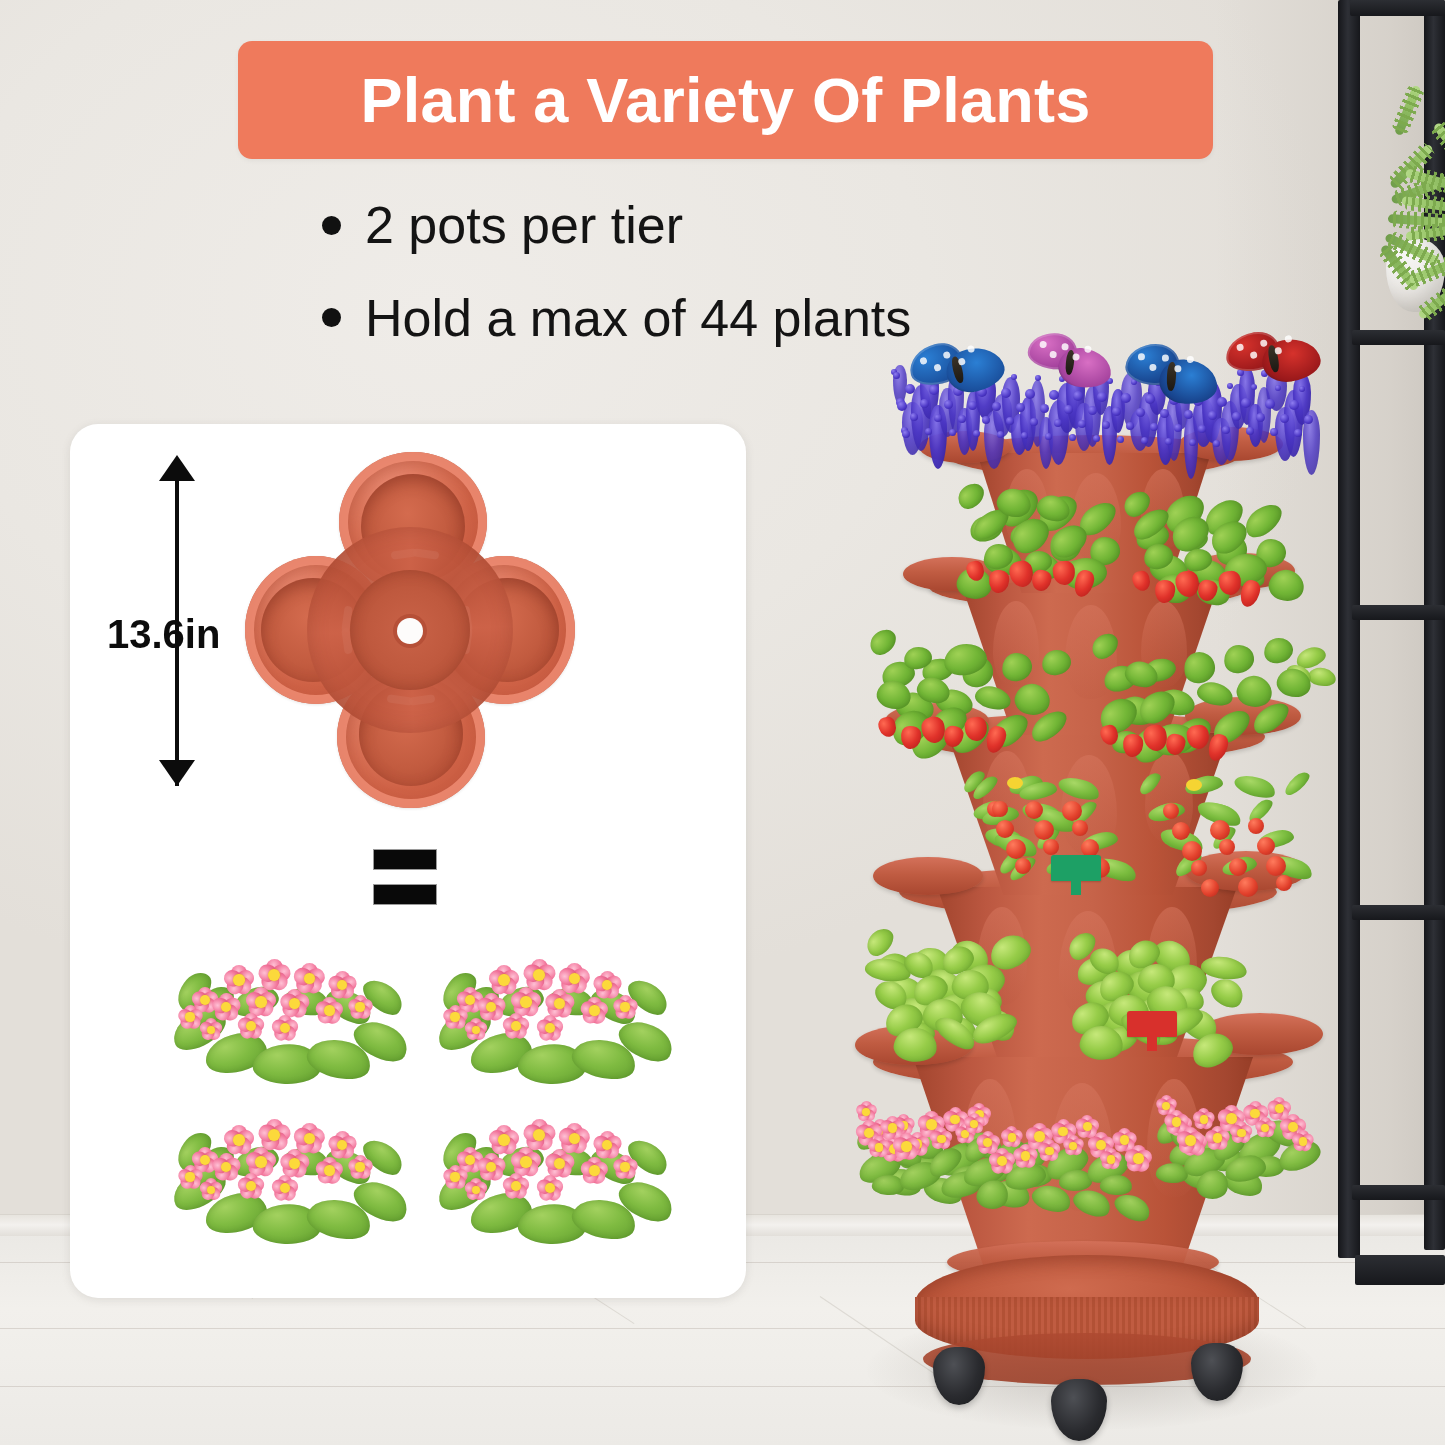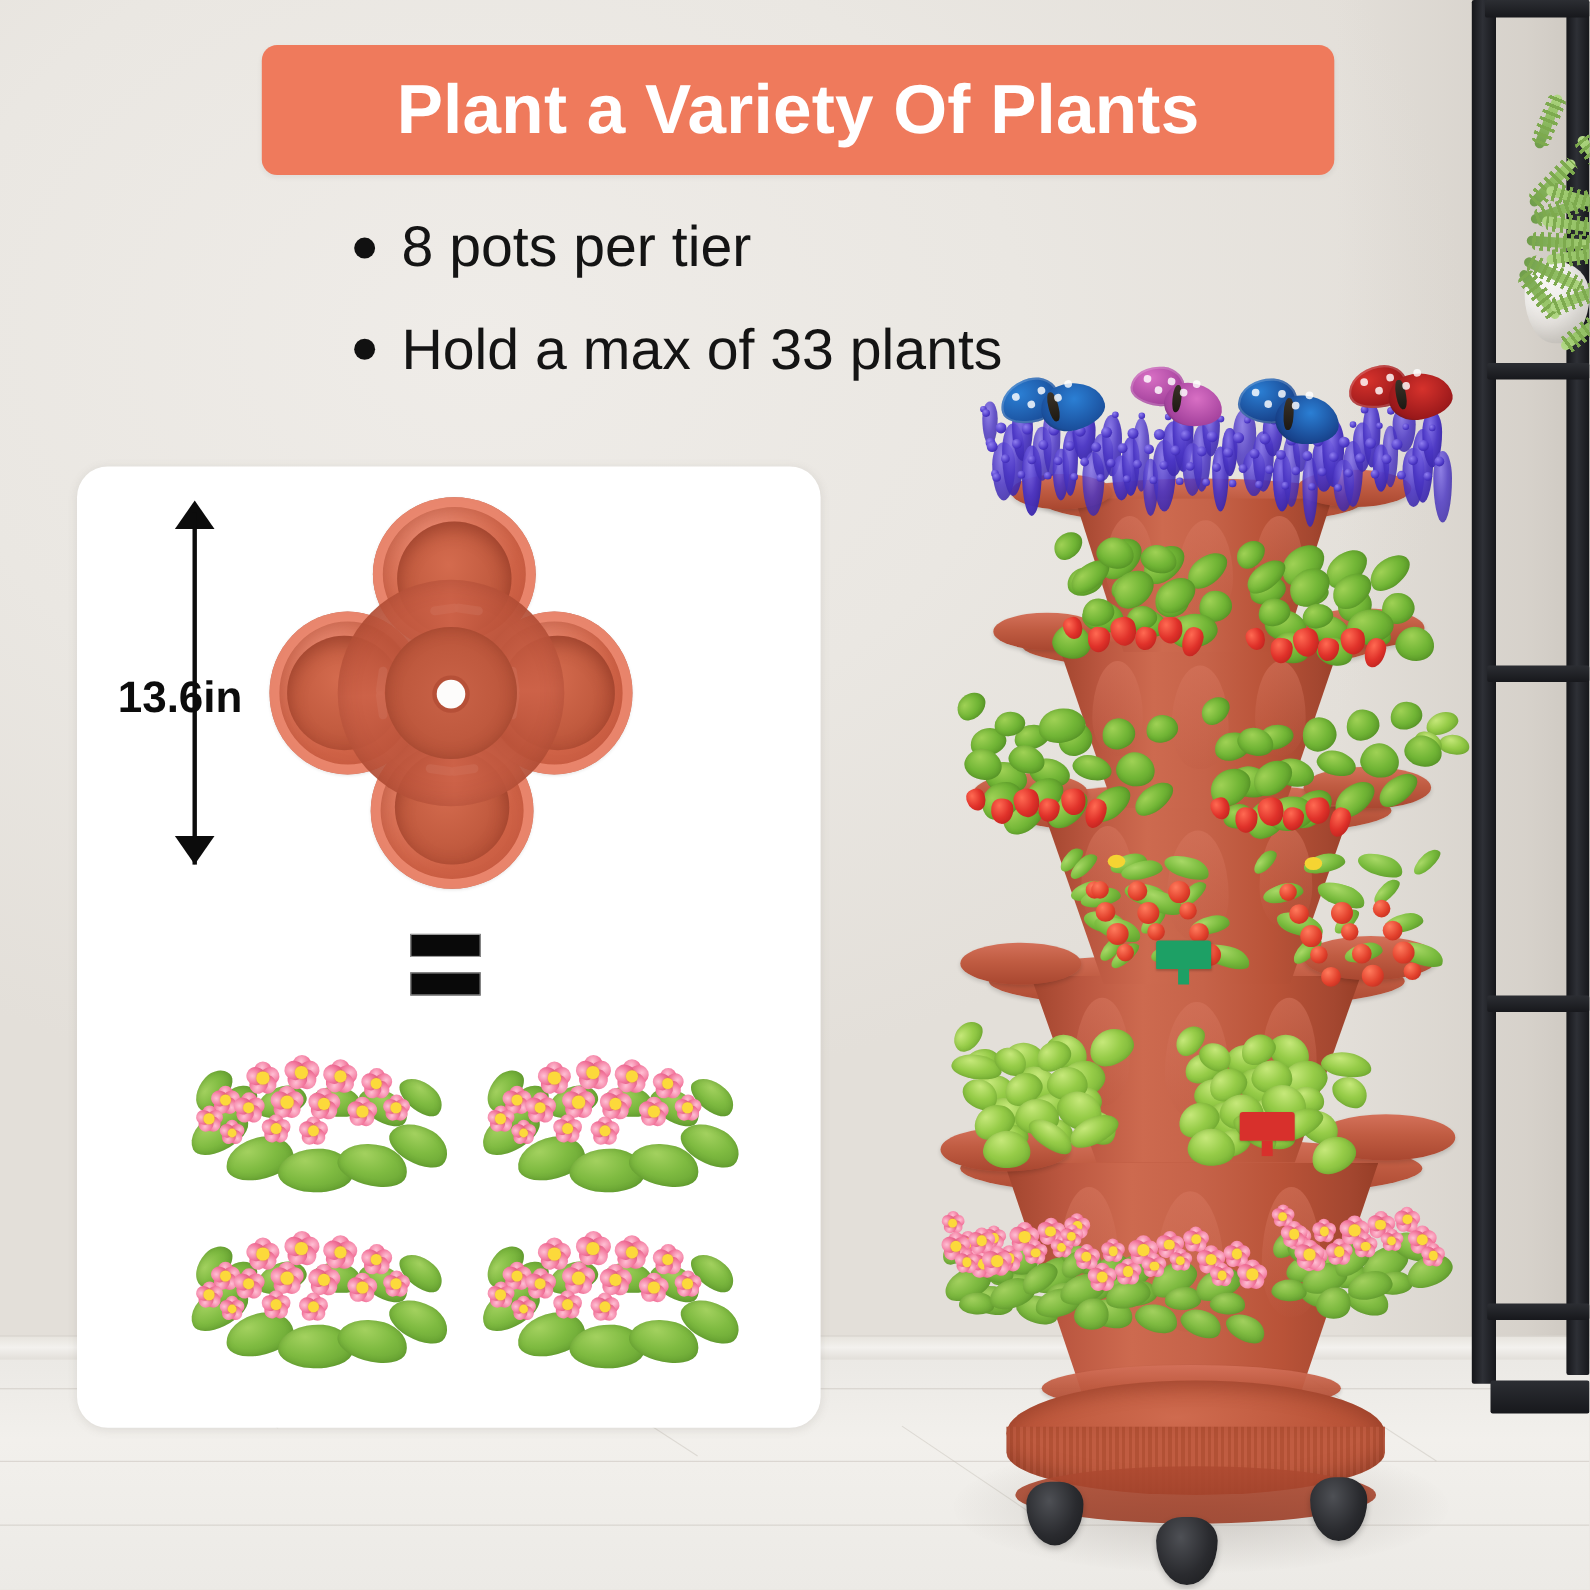--- a/index.html
+++ b/index.html
@@ -346,25 +346,25 @@
   </div>
 </div>
 
 <div class="banner">
   <div class="banner-title">Plant a Variety Of Plants</div>
 </div>
 
 <div class="bullets">
   <div class="bullet-row">
     <div class="bullet-dot"></div>
-    <div class="bullet-text">8 pots per tier</div>
+    <div class="bullet-text">2 pots per tier</div>
   </div>
   <div class="bullet-row">
     <div class="bullet-dot"></div>
-    <div class="bullet-text">Hold a max of 33 plants</div>
+    <div class="bullet-text">Hold a max of 44 plants</div>
   </div>
 </div>
 
 <div class="card"></div>
 
 <div>
   <div class="arrow-head arrow-up"></div>
   <div class="dim-arrow"></div>
   <div class="arrow-head arrow-down"></div>
   <div class="dim-label">13.6in</div>

